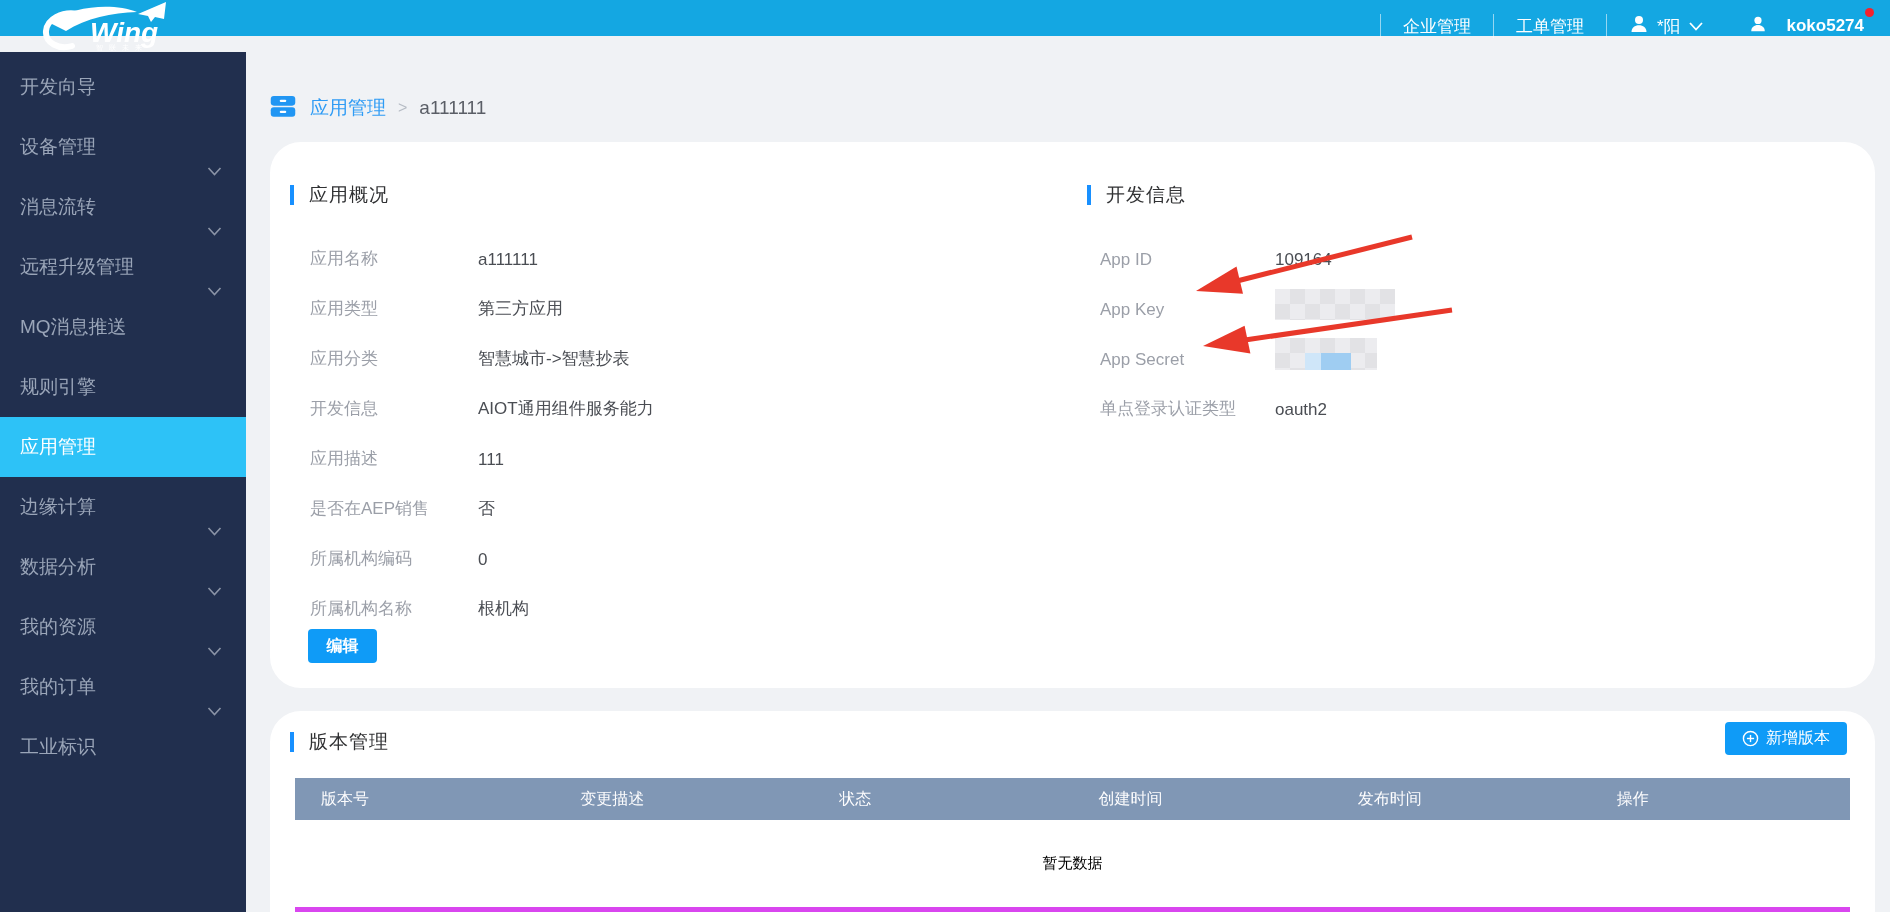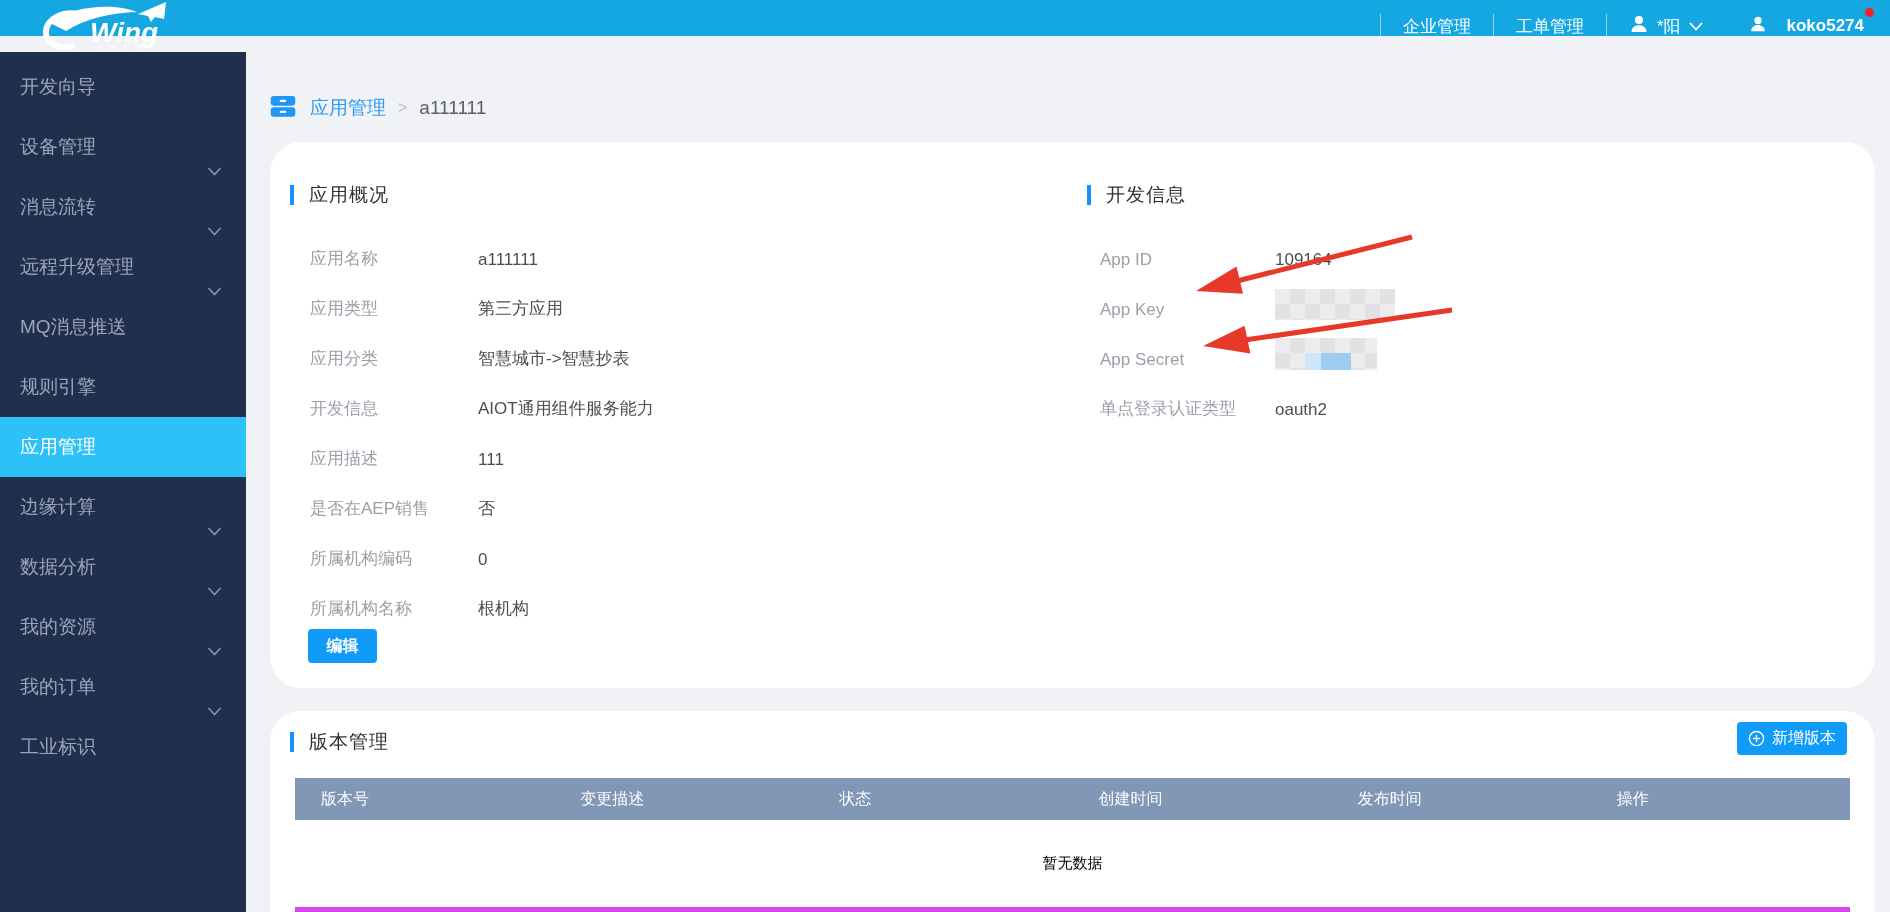--- a/index.html
+++ b/index.html
@@ -33,21 +33,21 @@
   .sec-title { font-size:19px; color:#303133; font-weight:500; letter-spacing:1px; }
 
   .fields { position:absolute; }
   .frow { display:flex; align-items:flex-end; height:50px; }
   .flabel { width:168px; font-size:17px; color:#9b9fa8; flex-shrink:0; }
   .flabel.wide { width:175px; }
   .fvalue { font-size:17px; color:#4a4d53; }
 
   .btn { display:inline-flex; align-items:center; justify-content:center; background:#0f9bf7; color:#fff; border:none; border-radius:4px; cursor:pointer; font-family:inherit; }
   .edit-btn { position:absolute; left:38px; top:487px; width:69px; height:34px; font-size:16px;font-weight:bold; }
-  .add-btn { position:absolute; right:28px; top:11px; width:110px; height:33px; font-size:16px; gap:7px; }
+  .add-btn { position:absolute; right:28px; top:11px; width:122px; height:33px; font-size:16px; gap:7px; }
 
   .mosaic { position:relative; width:120px; height:31px;
     background:conic-gradient(#e2e2e5 25%, #ececef 0 50%, #e2e2e5 0 75%, #ececef 0) 0 0/30px 30px; }
   .mosaic.secret { width:102px; height:32px; }
   .mtile { position:absolute; }
 
   .arrow-layer { position:absolute; left:0; top:0; width:1890px; height:912px; pointer-events:none; z-index:30; }
 
   .vtable { position:absolute; left:25px; top:67px; width:1555px; }
   .vhead { display:flex; height:42px; background:#8097b5; }

